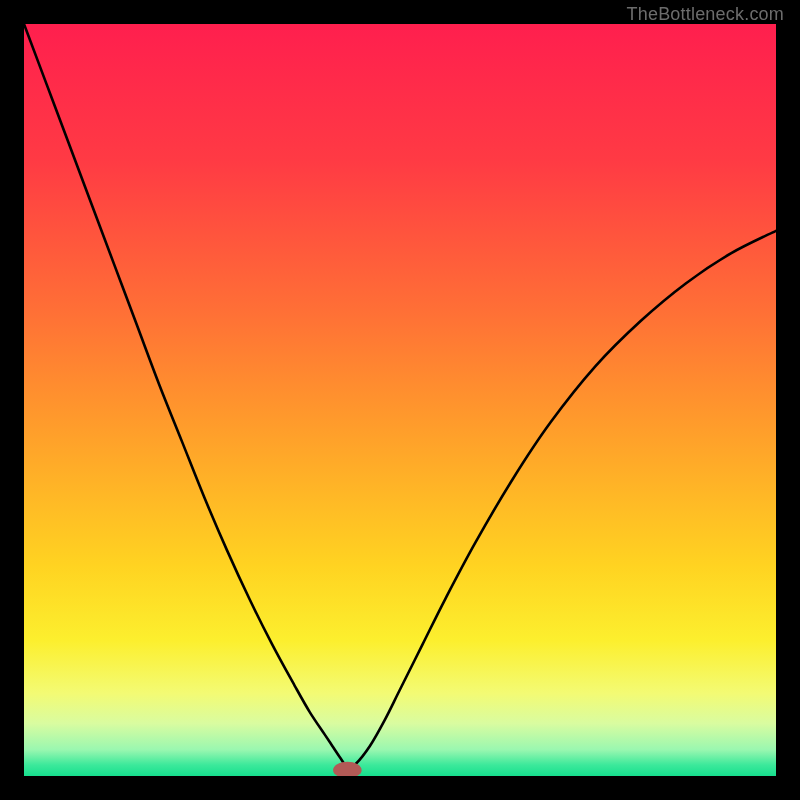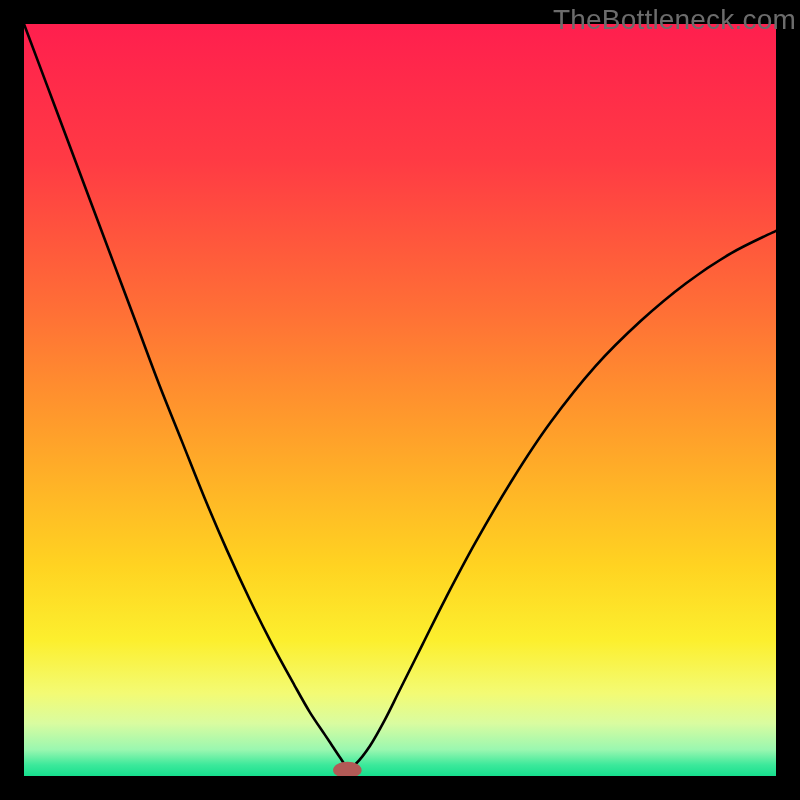--- a/index.html
+++ b/index.html
@@ -13,23 +13,23 @@
   }
   .frame {
     position: relative;
     width: 800px;
     height: 800px;
     background: #000;
   }
   .watermark {
     position: absolute;
     top: 4px;
-    right: 4px;
+    right: 16px;
     color: #6c6c6c;
-    font-size: 28px;
+    font-size: 18px;
     font-weight: 500;
     letter-spacing: 0.2px;
     z-index: 10;
   }
   .plot-wrap {
     position: absolute;
     left: 24px;
     top: 24px;
     width: 752px;
     height: 752px;

